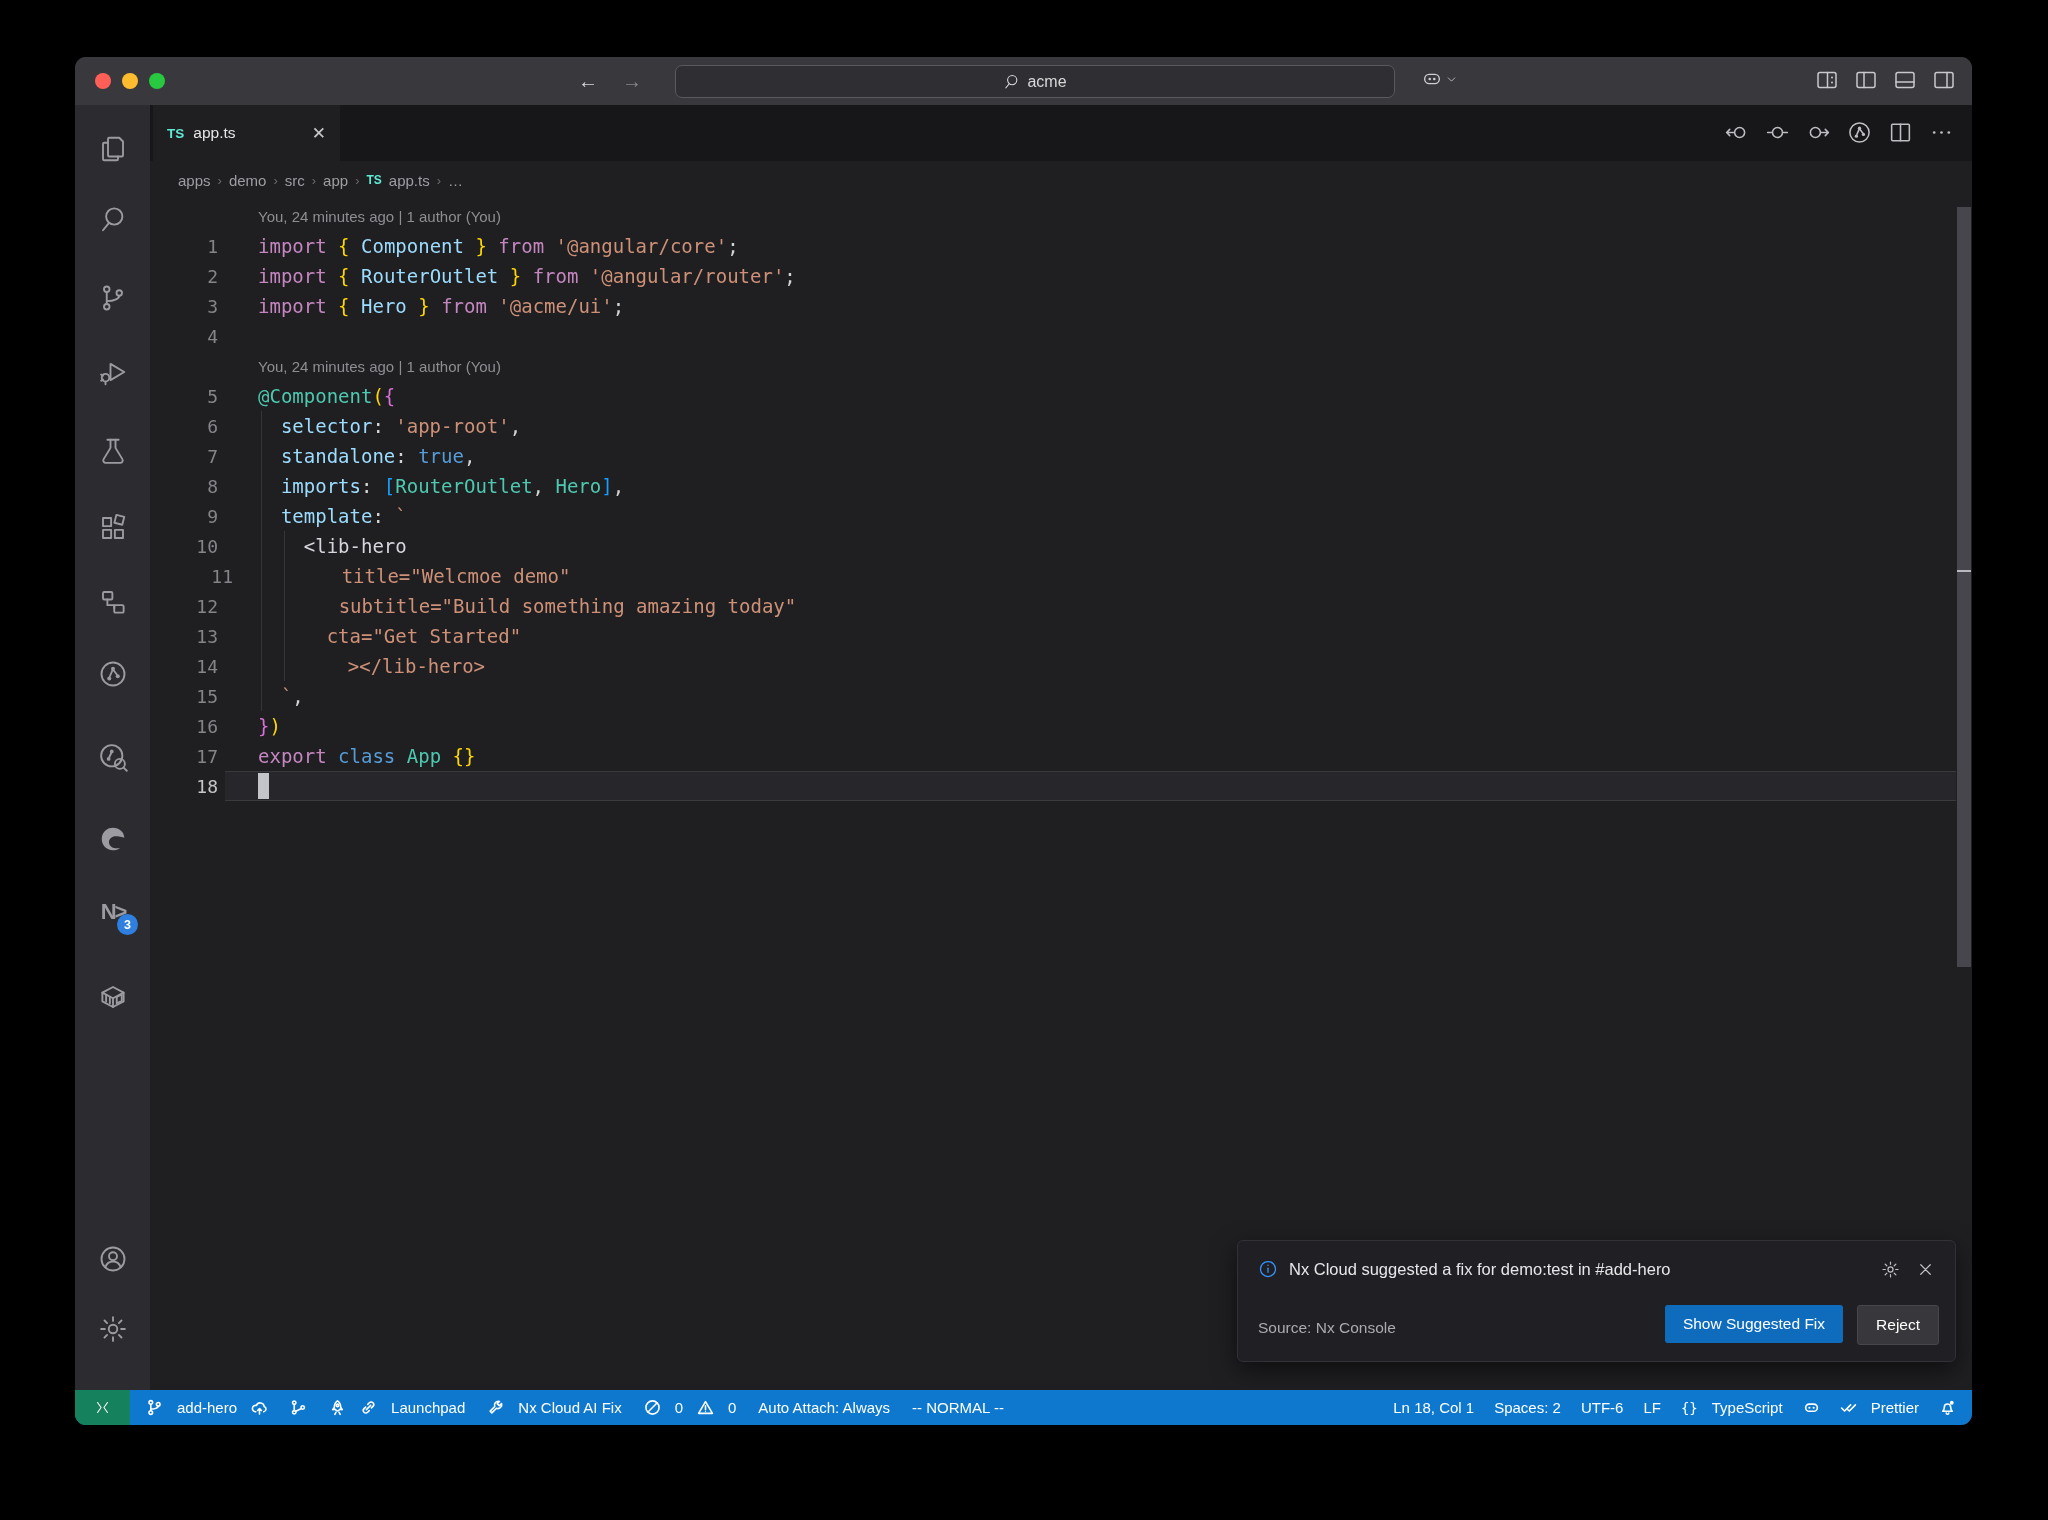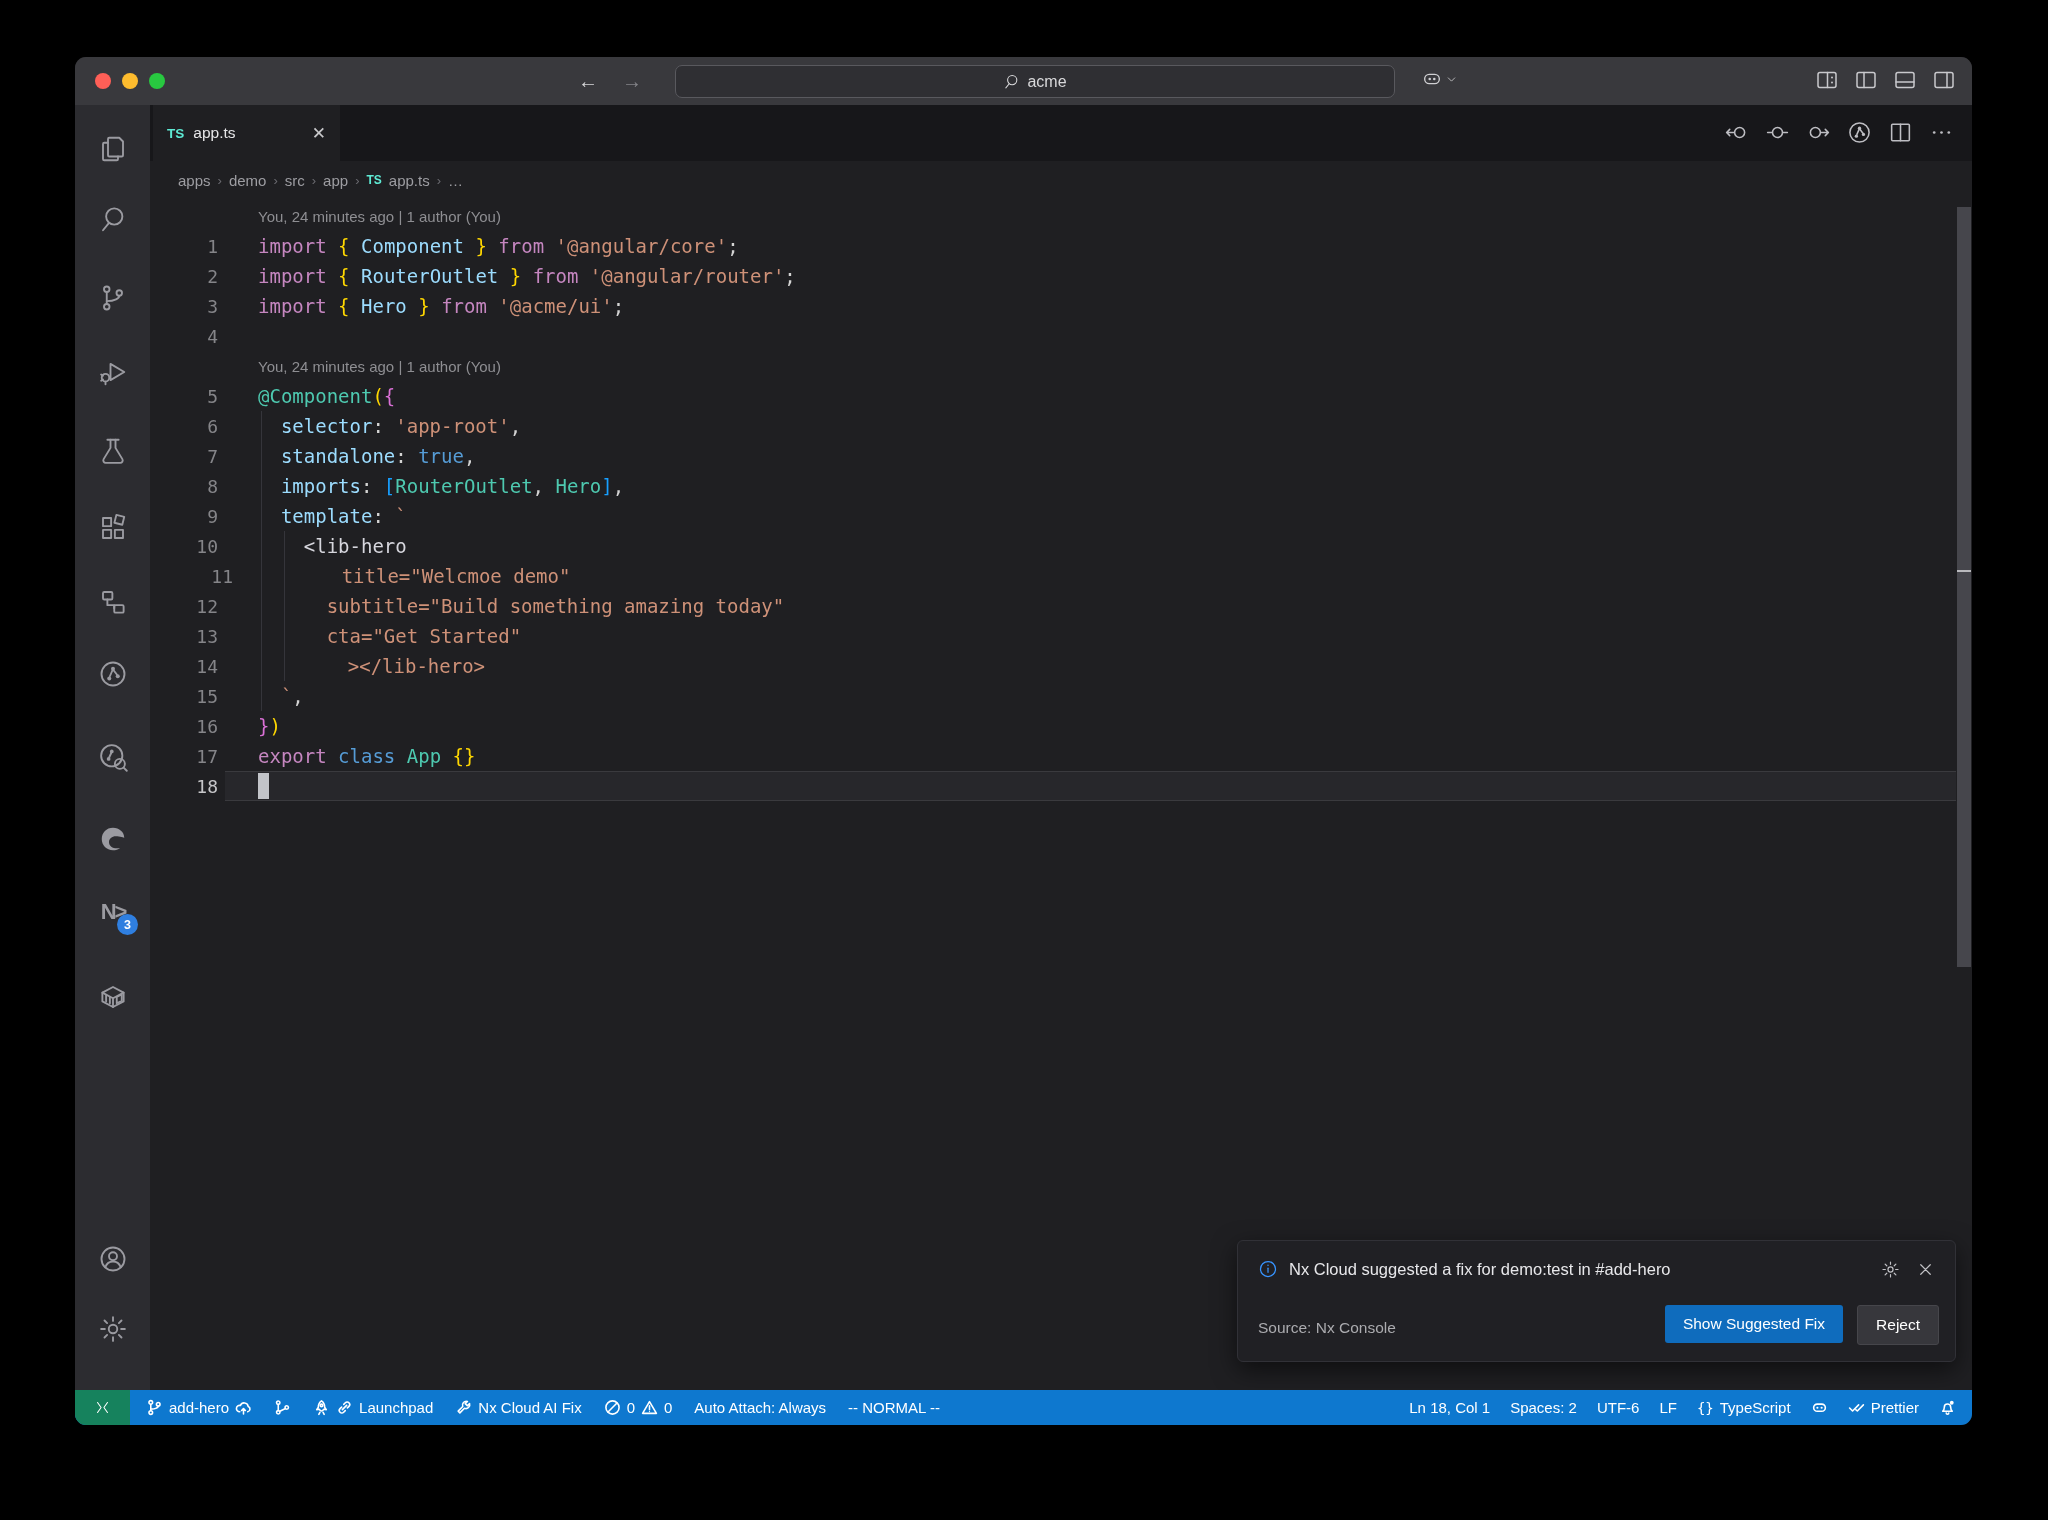--- a/index.html
+++ b/index.html
@@ -60,21 +60,21 @@
   .scrollbar{position:absolute;right:0;top:142px;width:16px;bottom:35px;background:#1f1f22;}
   .thumb{position:absolute;left:1px;right:1px;top:8px;height:760px;background:#46464c;}
   .ruler-mark{position:absolute;left:1px;right:1px;top:371px;height:2px;background:#b9b9bd;}
 
   
   .statusbar{position:absolute;left:0;right:0;bottom:0;height:35px;background:#0e78cf;display:flex;align-items:center;color:#fff;font-size:15px;}
   .remote{width:55px;height:35px;background:#16825D;display:flex;align-items:center;justify-content:center;flex:none;}
   .remote .ico svg{width:17px;height:17px;}
   .sb-left{display:flex;align-items:center;gap:22px;margin-left:16px;}
   .sb-right{display:flex;align-items:flex-start;gap:20px;margin-left:auto;margin-right:16px;}
-  .sb-item{display:flex;align-items:center;gap:6px;white-space:nowrap;}
+  .sb-item{display:flex;align-items:center;gap:14px;white-space:nowrap;}
   .sb-item .ico svg{width:17px;height:17px;}
   .sb-item .braces{font-family:"DejaVu Sans Mono",monospace;font-size:14px;}
 
   
   .toast{position:absolute;right:16px;bottom:63px;width:719px;height:122px;background:#202024;border:1px solid #313137;border-radius:6px;box-shadow:0 8px 24px rgba(0,0,0,.55);box-sizing:border-box;}
   .toast-head{position:absolute;left:20px;top:18px;right:20px;display:flex;align-items:center;gap:11px;}
   .toast-title{color:#e7e7ea;font-size:16.5px;flex:1;}
   .toast-acts{display:flex;gap:16px;color:#c2c2c6;}
   .toast-acts .ico svg{width:19px;height:19px;}
   .toast-src{position:absolute;left:20px;bottom:24px;color:#ababaf;font-size:15.5px;}
@@ -393,21 +393,21 @@
         <span class="codetext"><span class="tk-fg">  </span><span class="tk-vr">template</span><span class="tk-fg">: </span><span class="tk-st">`</span></span>
       </div>
       <div class="row" style="top: 332px;">
         <span class="gutter">10</span>
         <span class="codetext"><span class="tk-tg">    &lt;lib-hero</span></span>
       </div>
       <div class="row" style="top: 362px; margin-left: 15px;">
         <span class="gutter">11</span>
         <span class="codetext"><span class="tk-st">      title="Welcmoe demo"</span></span>
       </div>
-      <div class="row" style="top: 392px;">
+      <div class="row" style="top: 392px; gap: 12px;">
         <span class="gutter">12</span>
         <span class="codetext"><span class="tk-st">      subtitle="Build something amazing today"</span></span>
       </div>
       <div class="row" style="top: 422px;">
         <span class="gutter">13</span>
         <span class="codetext"><span class="tk-st">      cta="Get Started"</span></span>
       </div>
       <div class="row" style="top: 452px; gap: 44px;">
         <span class="gutter">14</span>
         <span class="codetext"><span class="tk-st">    &gt;&lt;/lib-hero&gt;</span></span>

